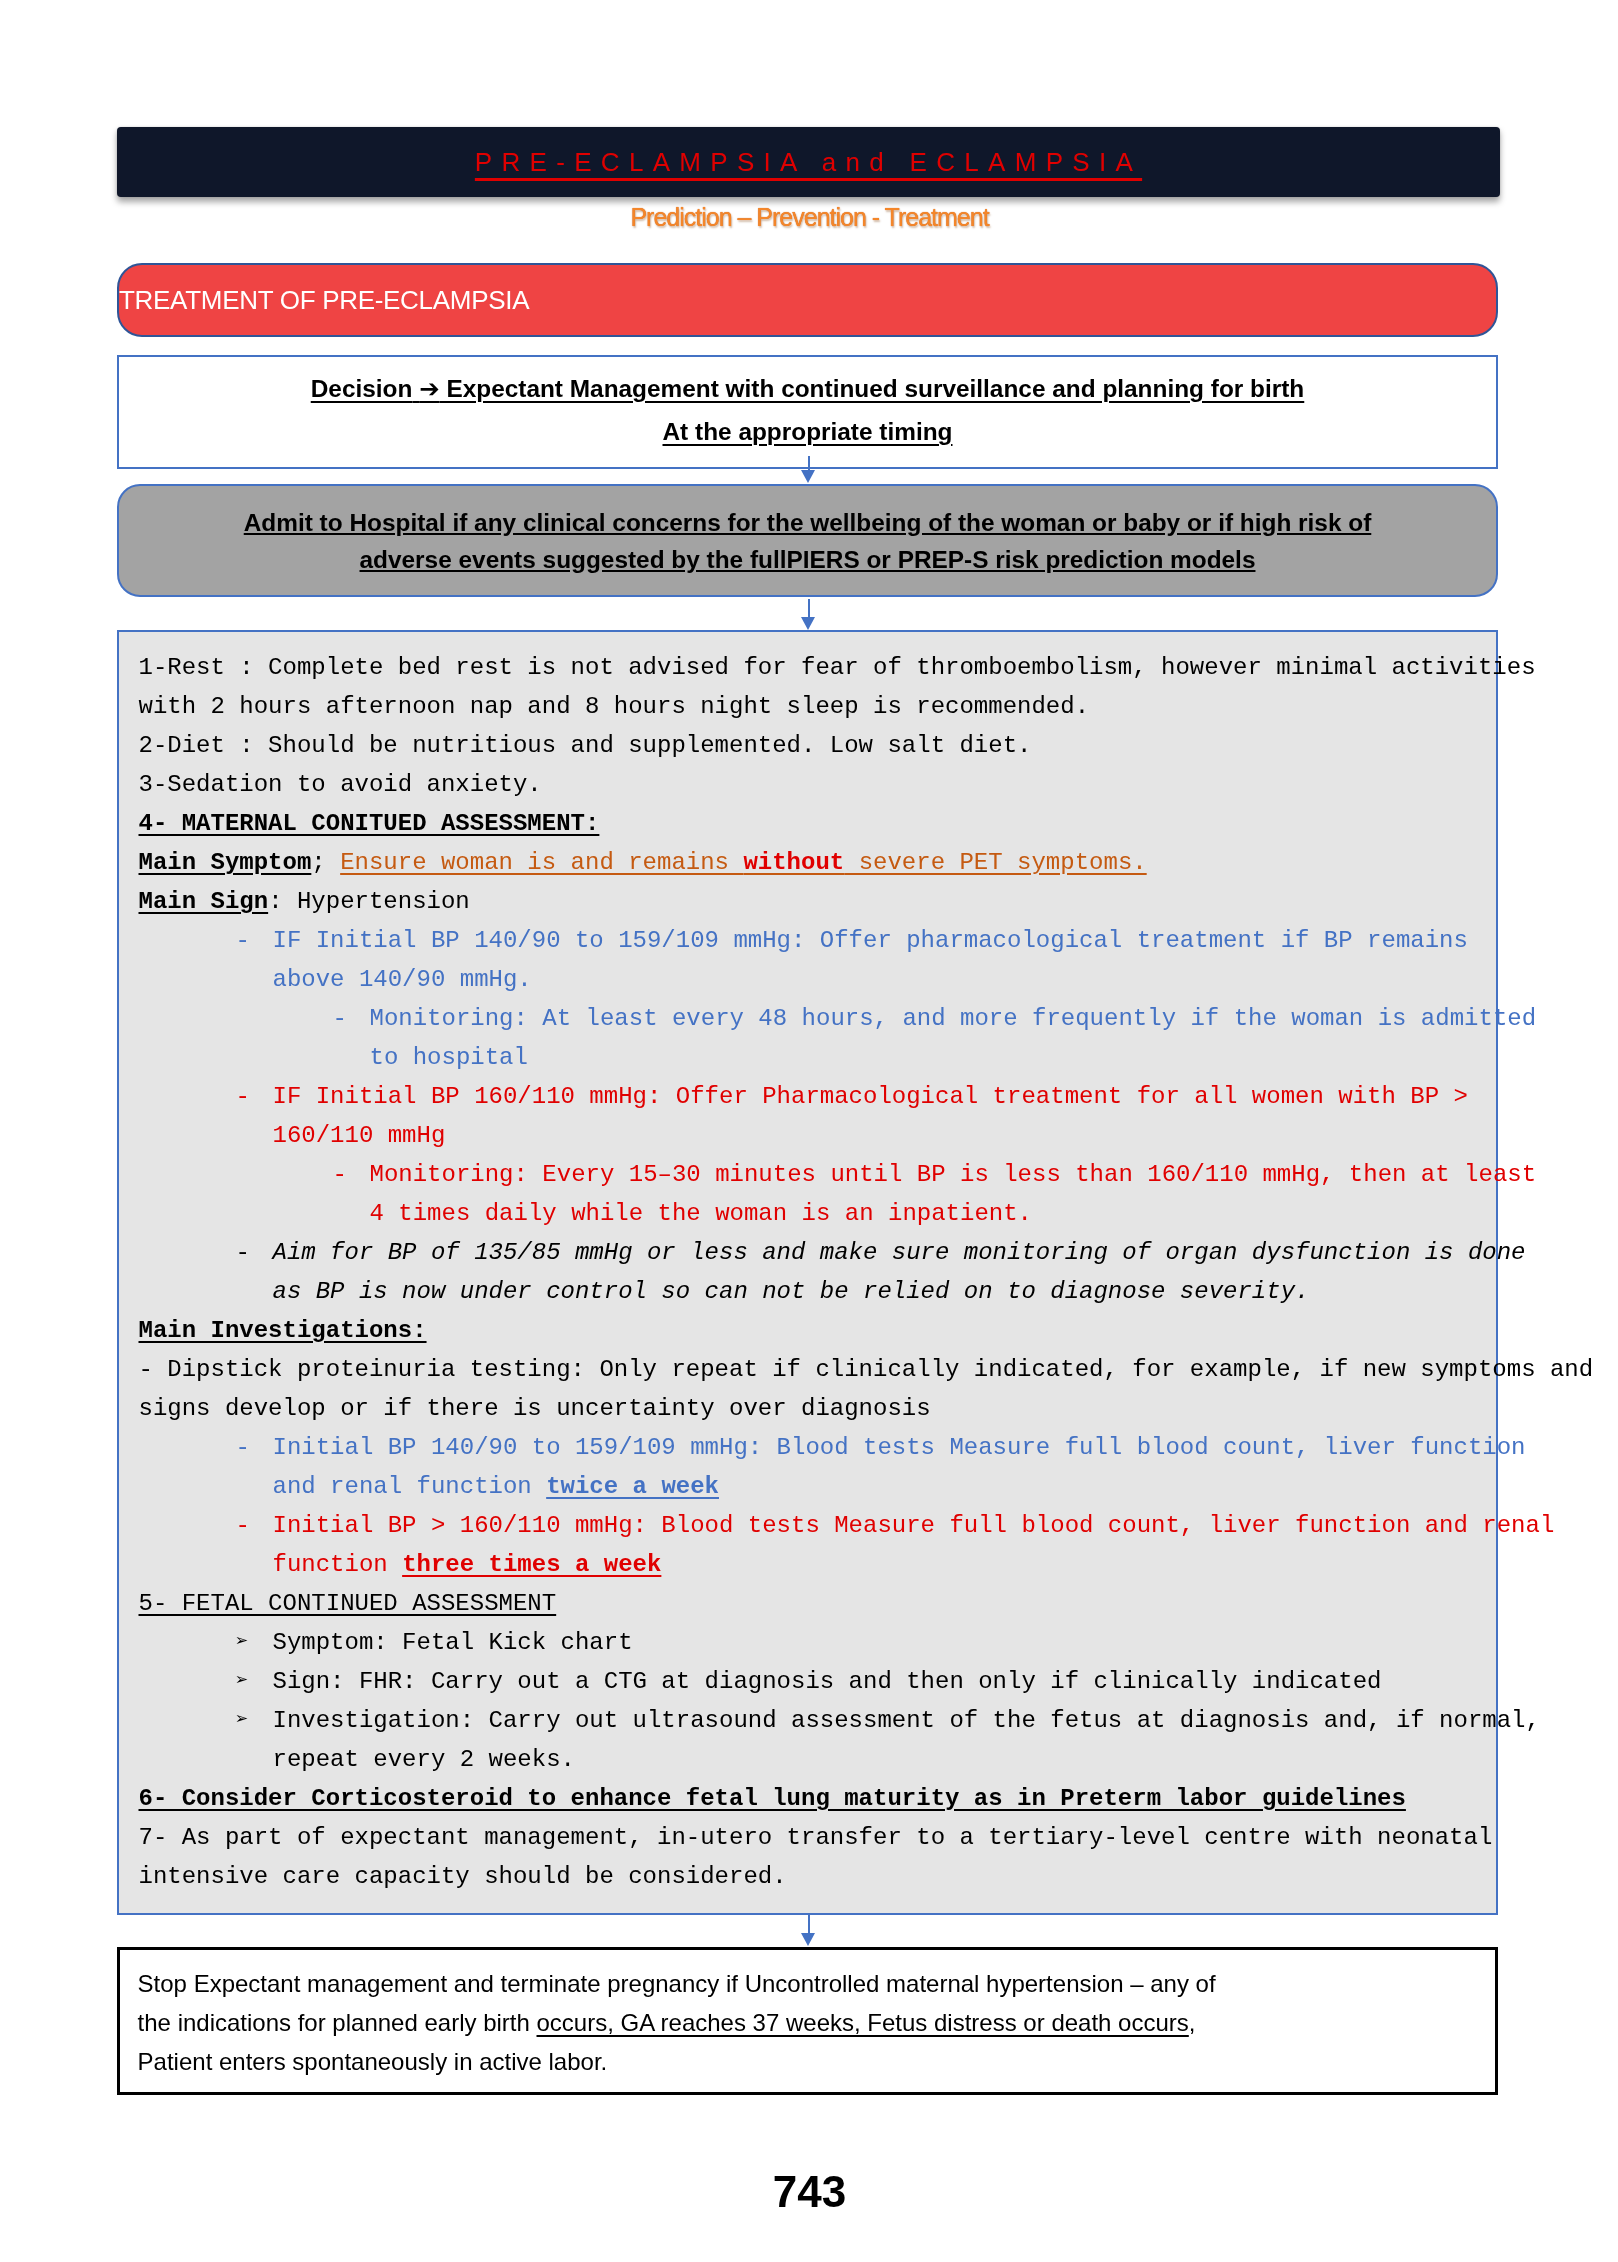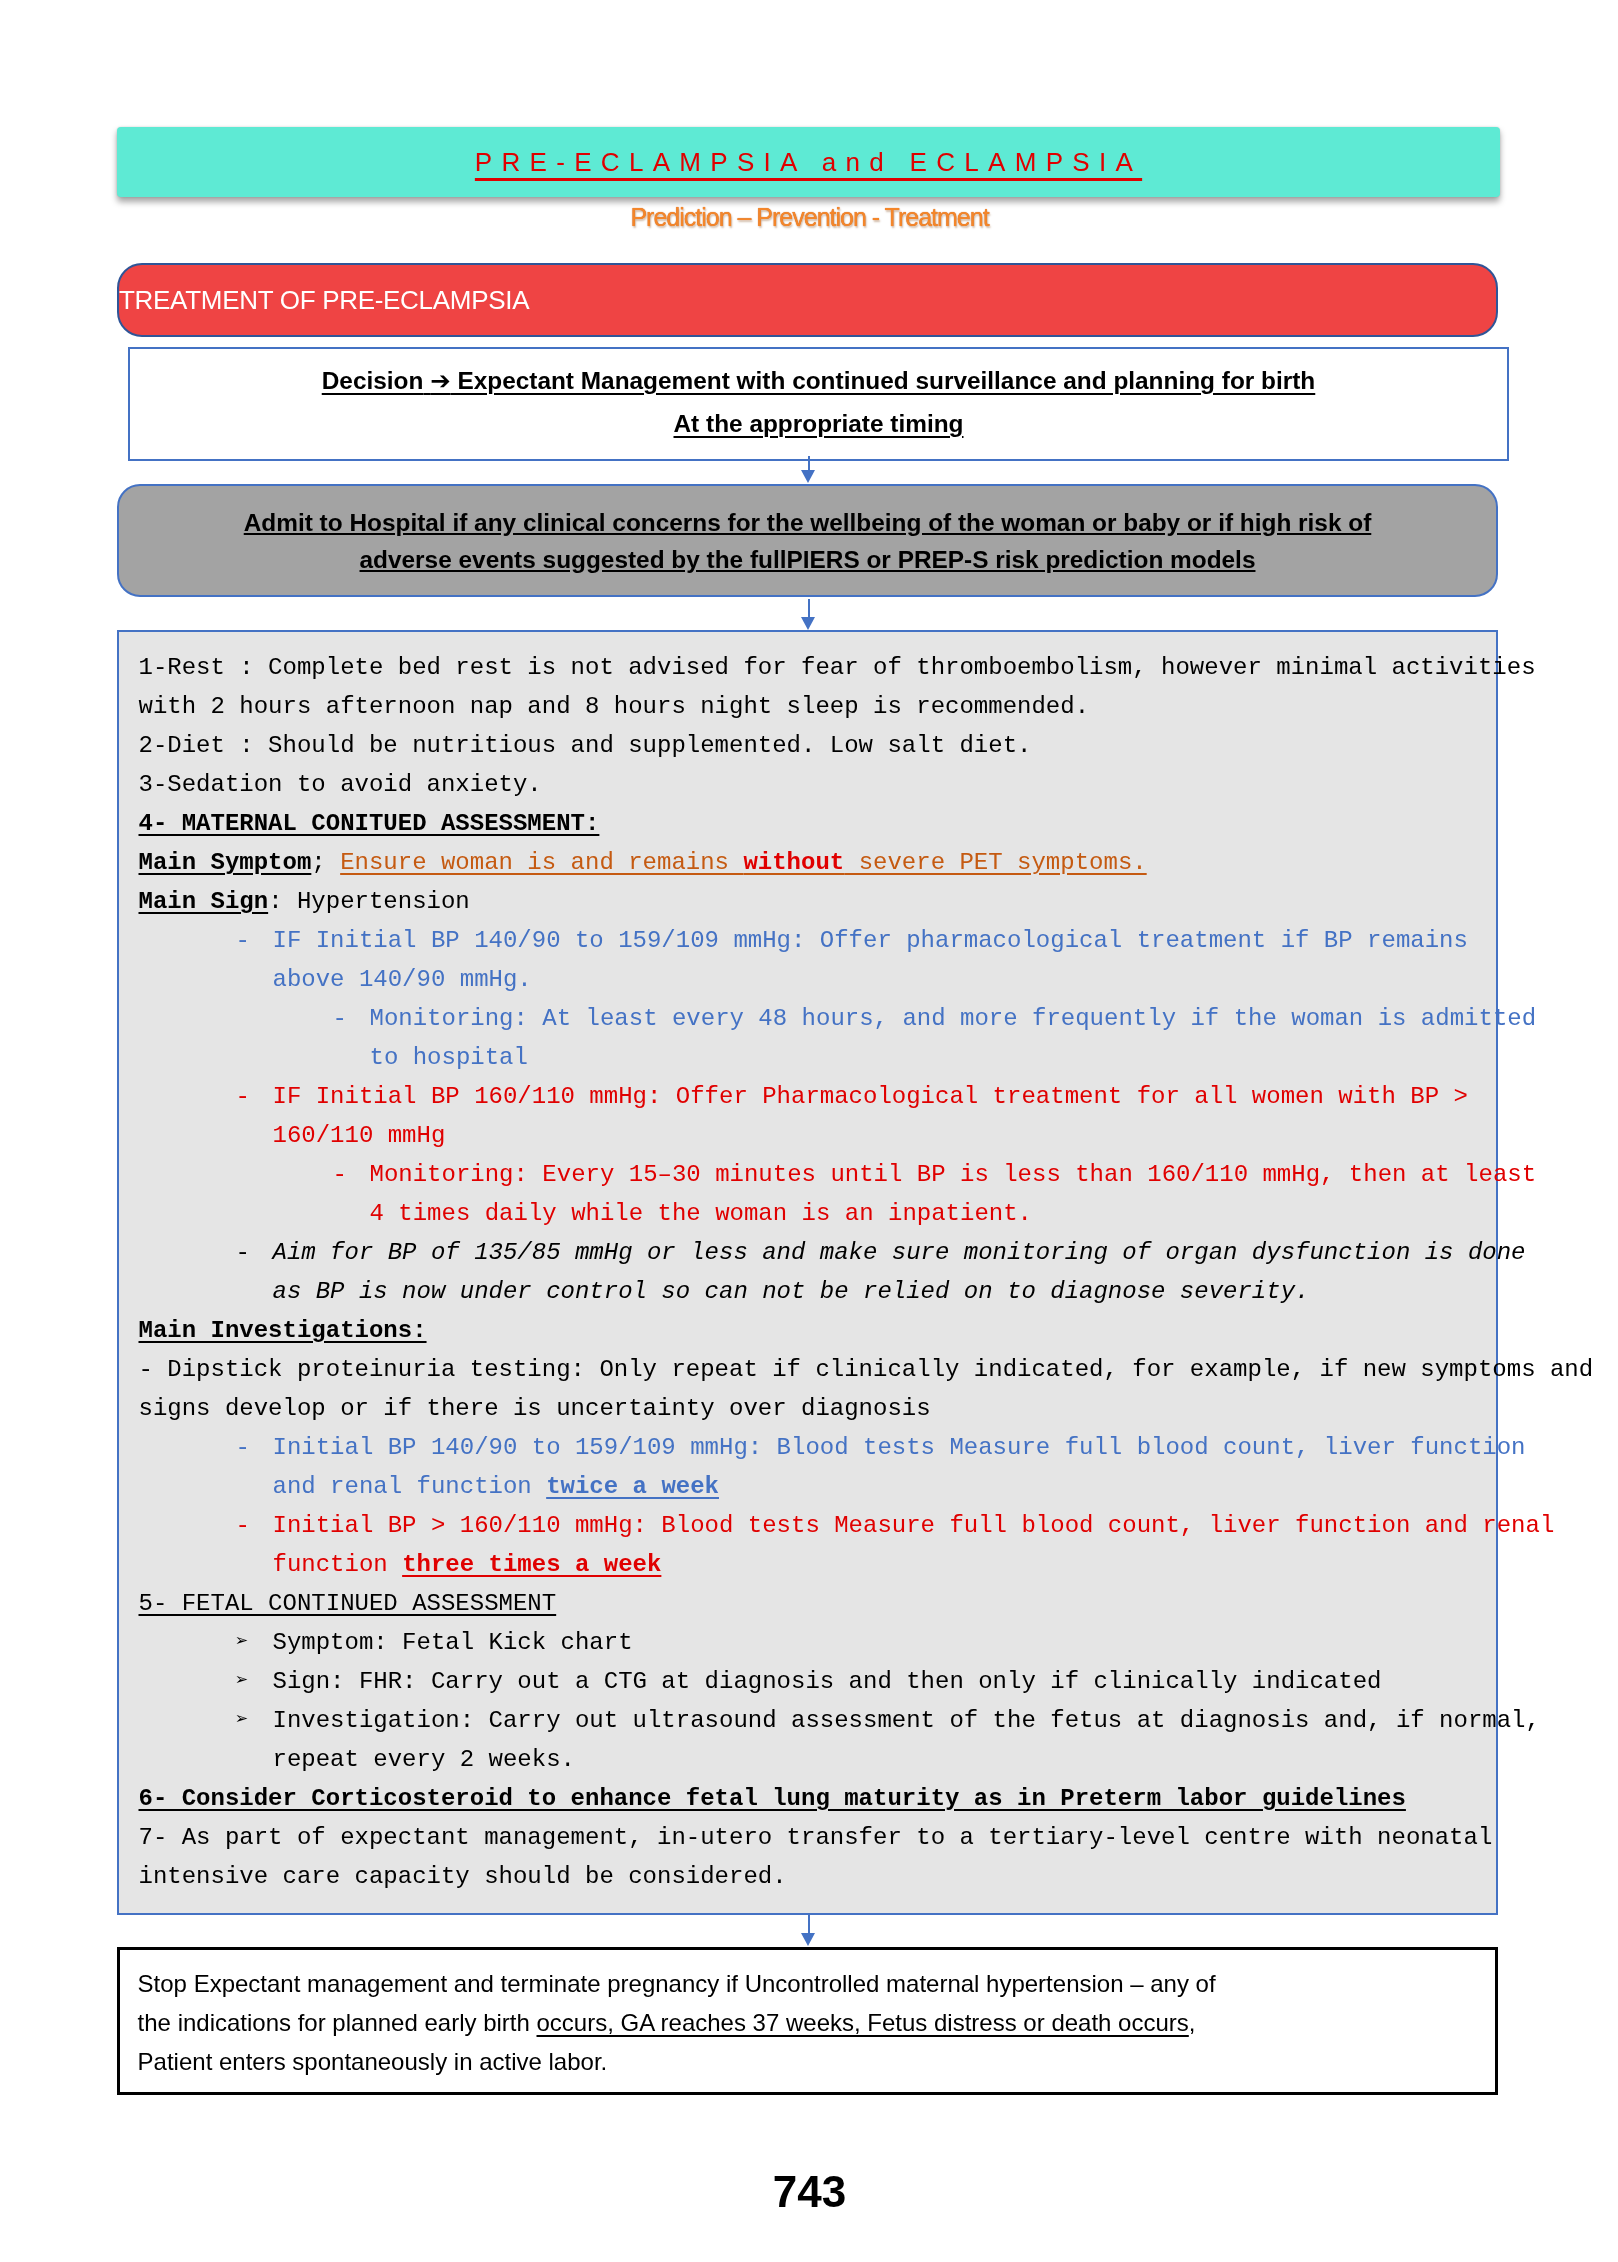--- a/index.html
+++ b/index.html
@@ -2,40 +2,40 @@
 <html><head>
 <meta charset="utf-8">
 <style>
   html, body { margin: 0; padding: 0; background: #ffffff; }
   body { width: 1619px; height: 2263px; position: relative; overflow: hidden;
          font-family: "Liberation Sans", "DejaVu Sans", sans-serif; color: #000; }
   .abs { position: absolute; }
 
   
   #header-box { left: 117px; top: 127px; width: 1383px; height: 70px;
-    background: #5eead4; border-radius: 3.9px;
+    background: #0f172a; border-radius: 3.9px;
     box-shadow: 0 4.9px 5.9px rgba(0,0,0,0.35), 0 0 2px rgba(0,0,0,0.15);
     display: flex; align-items: center; justify-content: center; }
   #header-title { color: #e00000; font-size: 26px; letter-spacing: 9.3px;
     text-decoration: underline; text-decoration-thickness: 2.9px; text-underline-offset: 6.8px;
     font-family: "Liberation Sans", sans-serif; }
   #subtitle { left: 0; width: 1619px; top: 203px; text-align: center;
     font-size: 25px; font-weight: normal; color: #f4862a; letter-spacing: -1px;
     font-family: "Liberation Sans", sans-serif;
     text-shadow: 0 0 1px #c55a11, 1px 2px 2px rgba(120,60,10,0.35); }
 
   
   #banner { left: 117px; top: 263px; width: 1377px; height: 70px;
     background: #ef4444; border: 2.9px solid #2f5597; border-radius: 25px;
     display: flex; align-items: center; justify-content: flex-start; }
   #banner-title { color: #fff; font-size: 26px; font-weight: normal; letter-spacing: -0.3px; }
 
   
-  #decision-box { left: 117px; top: 347px; width: 1377px; height: 110px;
-    border: 2.9px solid #4472c4; background: #fff; text-align: center; margin-left: 11px; }
+  #decision-box { left: 117px; top: 355px; width: 1377px; height: 110px;
+    border: 2.9px solid #4472c4; background: #fff; text-align: center; }
   #decision-box .line { font-size: 24.4px; font-weight: bold; line-height: 43px;
     text-decoration: underline; text-decoration-thickness: 2px; text-underline-offset: 3.9px; }
   #decision-box .l1 { margin-top: 9.8px; }
 
   
   .arrow { position: absolute; width: 0; }
   .arrow .shaft { position: absolute; left: -1.5px; width: 2.9px; background: #4472c4; }
   .arrow .head { position: absolute; left: -7.8px; width: 0; height: 0;
     border-left: 7.8px solid transparent; border-right: 7.8px solid transparent; border-top: 13.7px solid #4472c4; }
 

